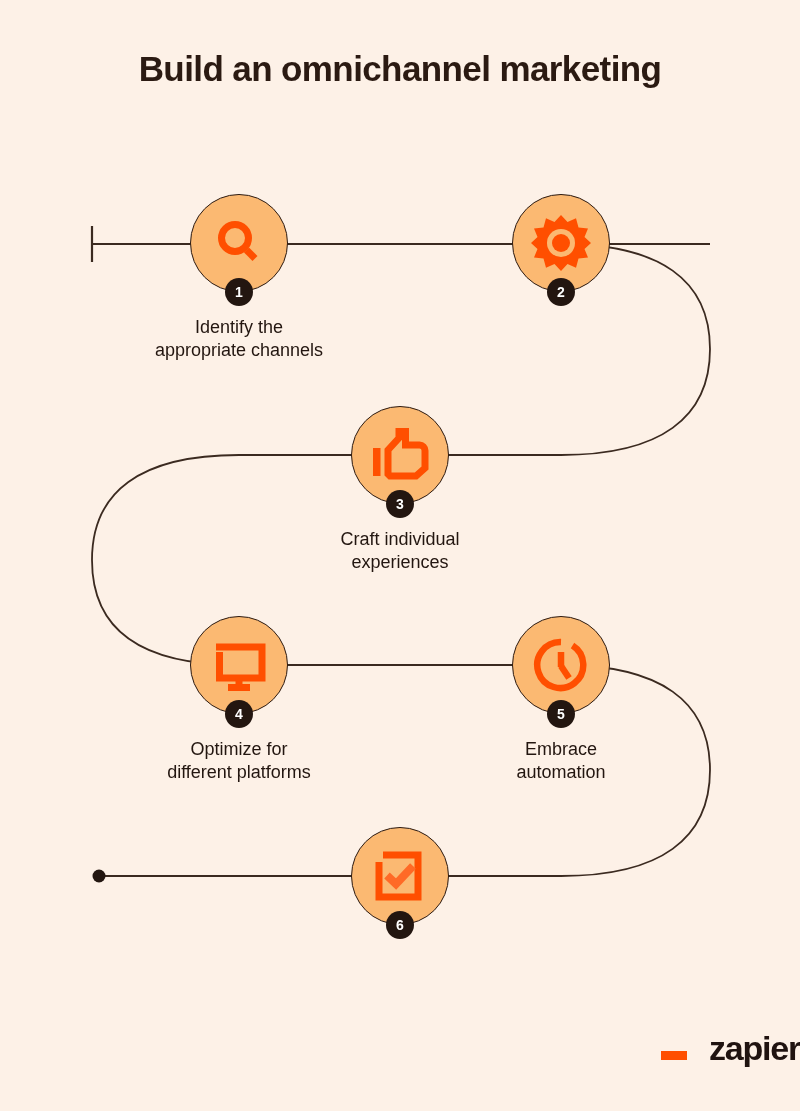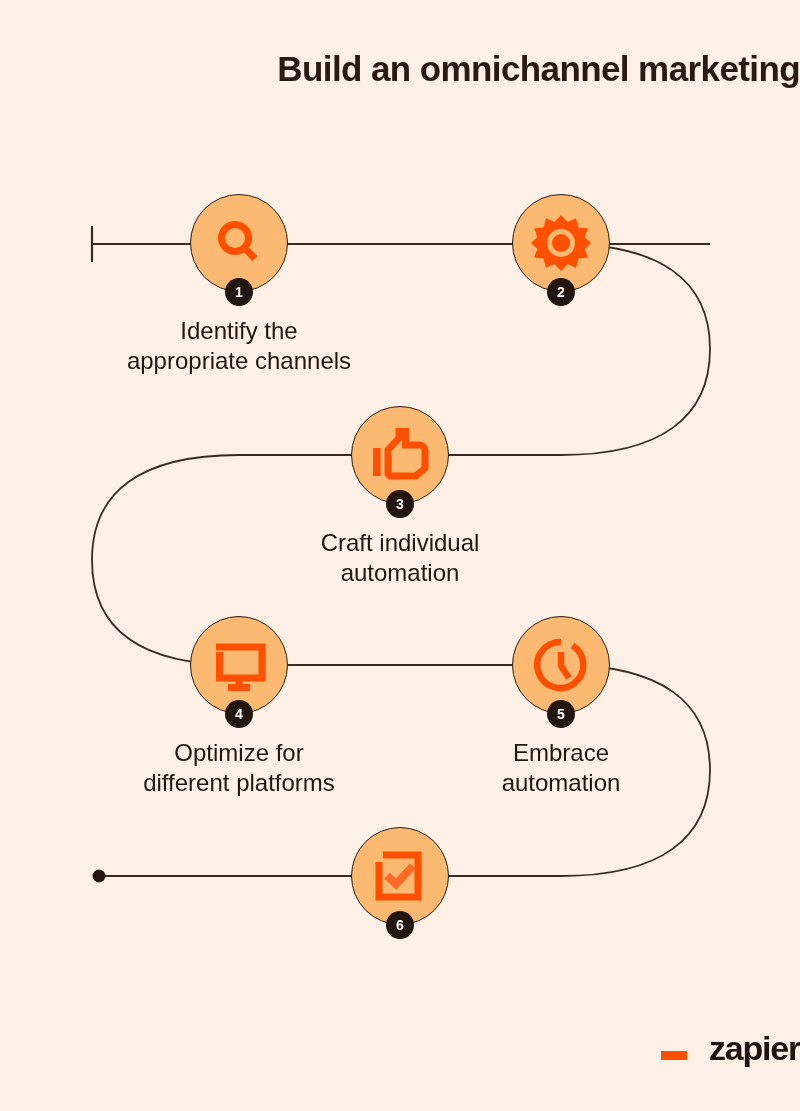--- a/index.html
+++ b/index.html
@@ -20,21 +20,21 @@
     width: 800px;
     height: 1111px;
   }
 
   
   .title {
     position: absolute;
     left: 0;
     top: 48px;
     width: 800px;
-    text-align: right;
+    text-align: center;
     font-size: 35px;
     line-height: 1.18;
     font-weight: 800;
     letter-spacing: -0.6px;
     color: #2B1A12;
     font-family: "Liberation Sans", sans-serif;
   }
   .title span { display: block; }
 
   
@@ -85,21 +85,21 @@
     color: #FFFFFF;
     font-size: 14px;
     font-weight: 700;
     display: flex;
     align-items: center;
     justify-content: center;
     line-height: 1;
   }
   .caption {
     margin-top: 24px;
-    font-size: 24px;
+    font-size: 18px;
     line-height: 1.25;
     color: #231610;
     font-weight: 400;
     white-space: pre-line;
   }
 
   
   .logo {
     position: absolute;
     z-index: 2;
@@ -188,21 +188,21 @@
         <span>
           <svg width="58" height="54" viewBox="0 0 58 54">
             <rect x="2" y="20" width="7.5" height="28" fill="#FF4F00"></rect>
             <path d="M17 46 V22 L28 10 V3.5 H34.5 V17 H48.5 A5.5 5.5 0 0 1 54 22.5 V40 L45 48 H19 Z" fill="none" stroke="#FF4F00" stroke-width="7" stroke-linejoin="miter"></path>
           </svg>
         </span>
       </div>
       <div class="badge">3</div>
     </div>
     <div class="caption">Craft individual
-automation</div>
+experiences</div>
   </div>
 
   <div class="step" style="left:239px; top:616px;">
     <div class="bubble-wrap">
       <div class="bubble">
         <span>
           <svg width="58" height="54" viewBox="0 0 58 54">
             <path d="M6 9 H52 V40 H6" fill="none" stroke="#FF4F00" stroke-width="7" stroke-linejoin="miter"></path>
             <line x1="9.5" y1="14" x2="9.5" y2="40" stroke="#FF4F00" stroke-width="7"></line>
             <line x1="29" y1="40" x2="29" y2="47" stroke="#FF4F00" stroke-width="7"></line>

